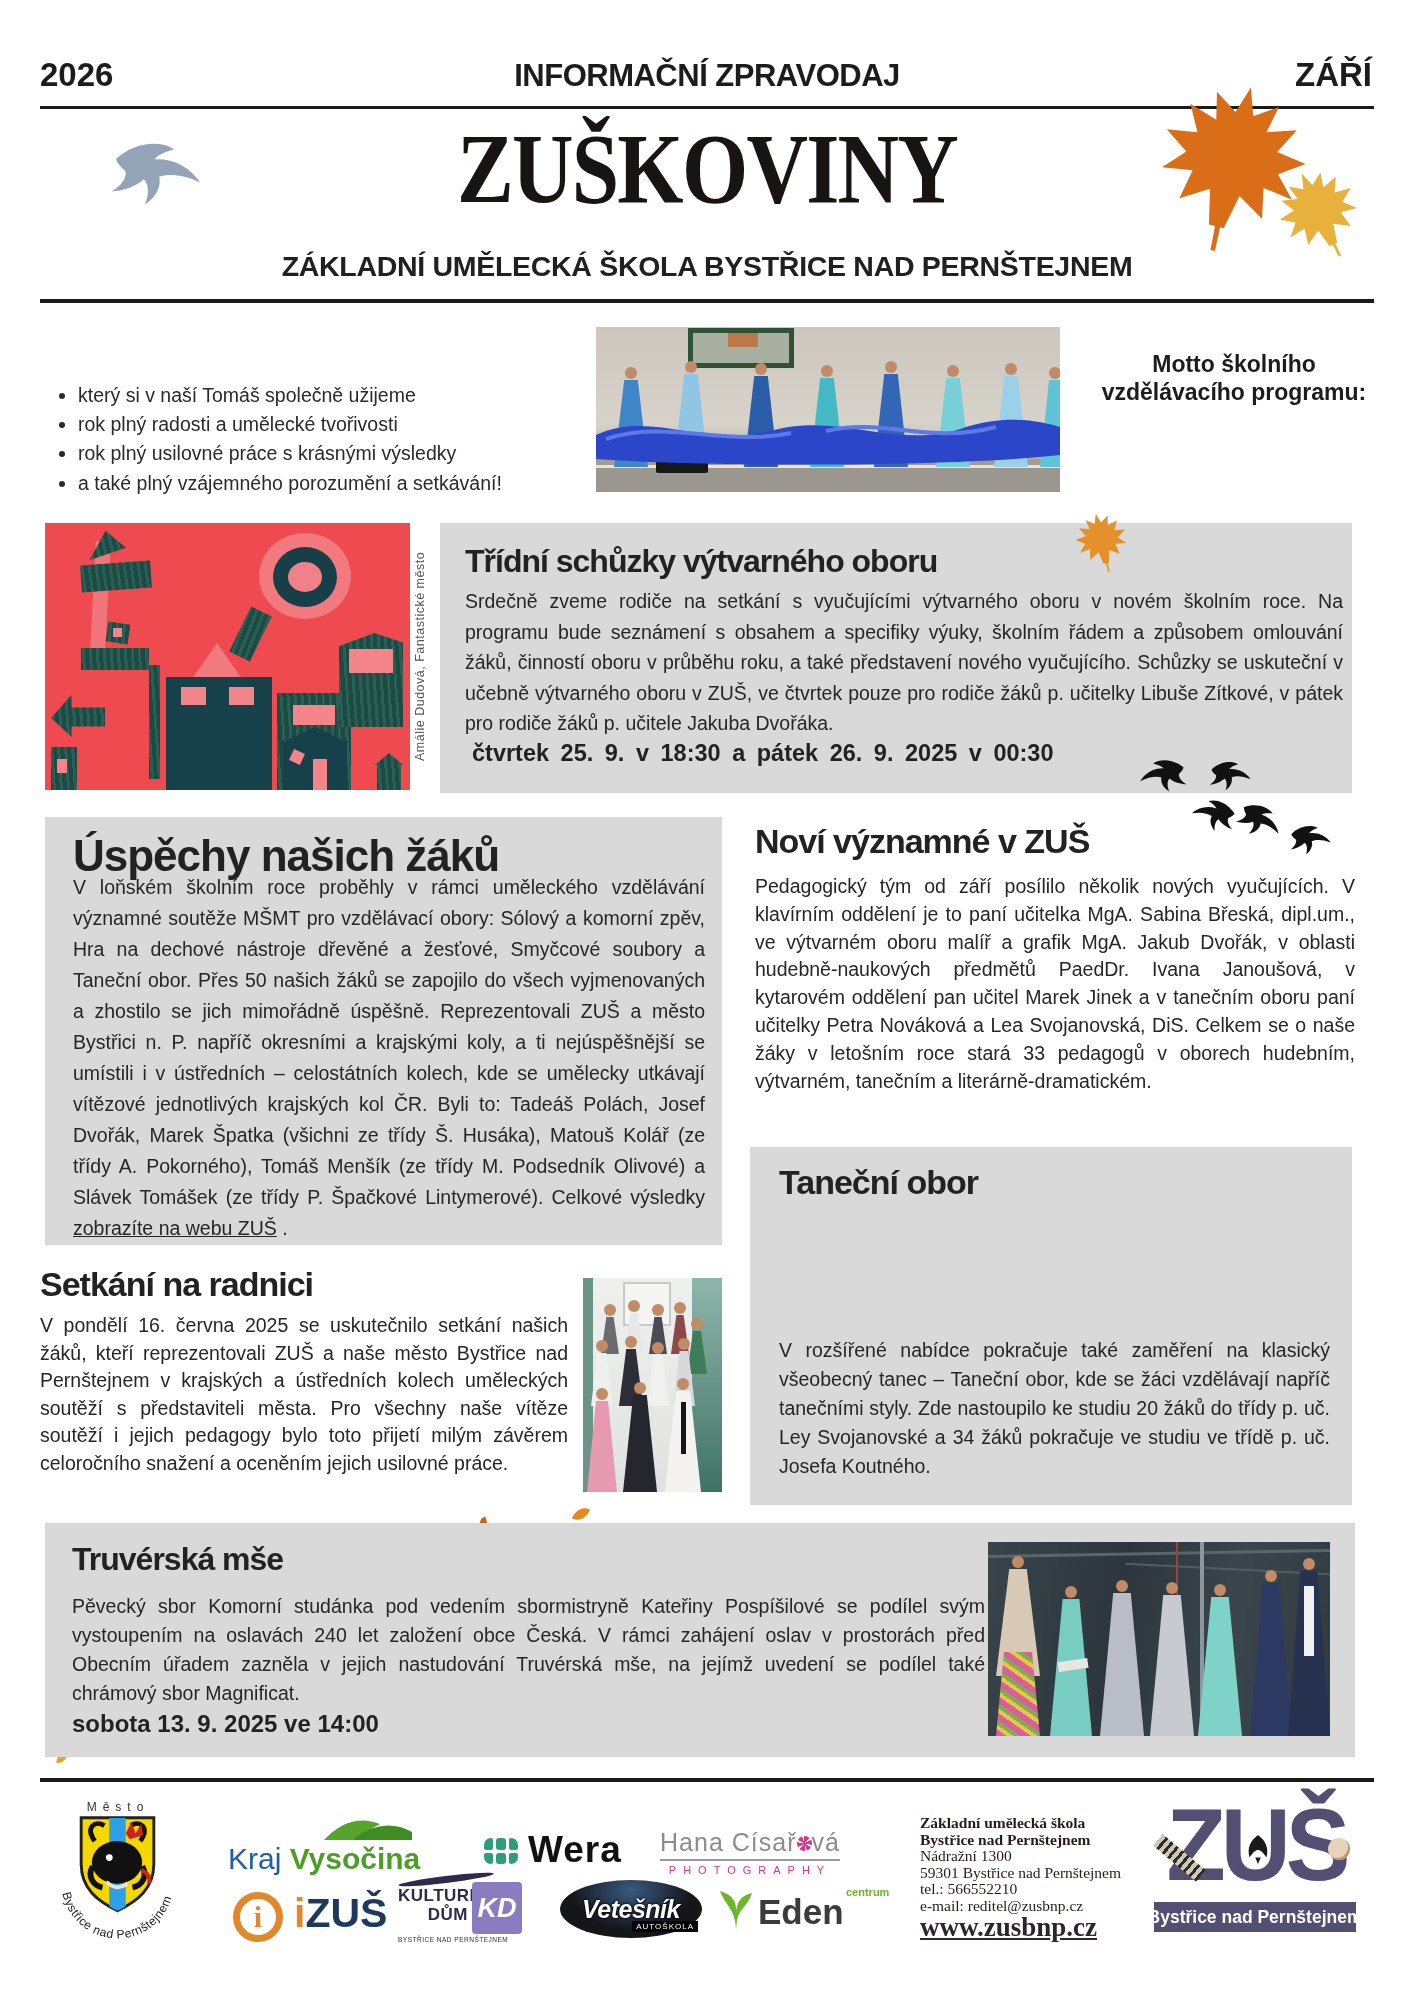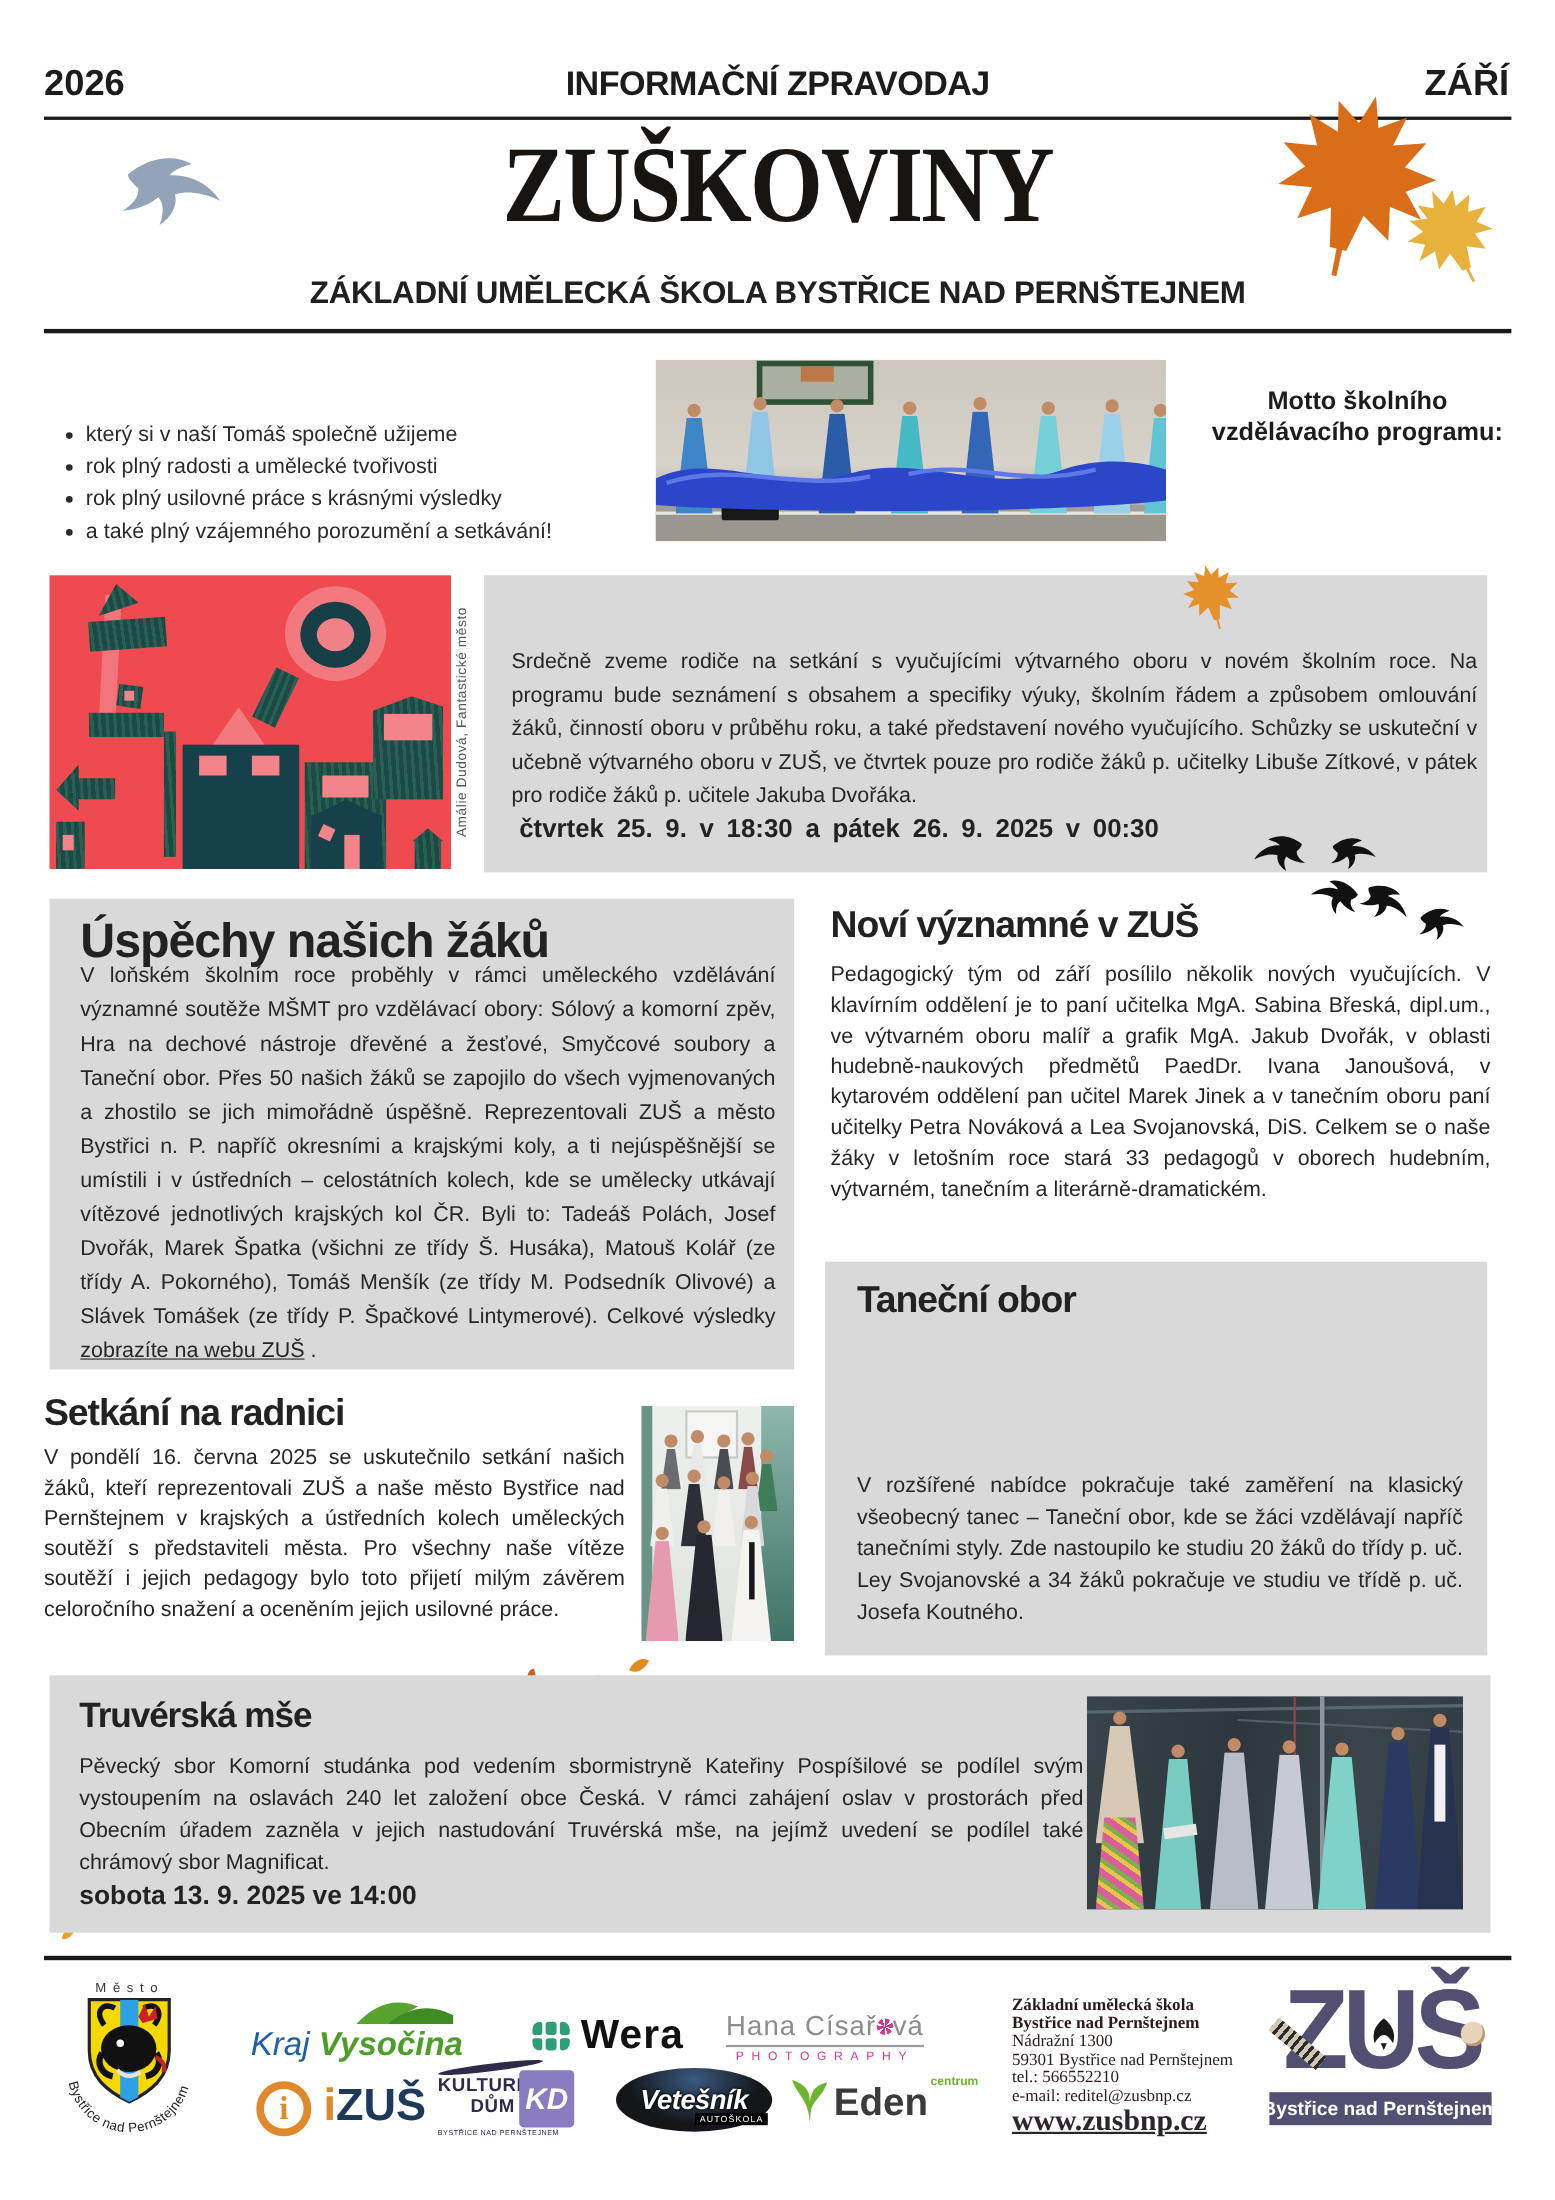--- a/index.html
+++ b/index.html
@@ -44,21 +44,21 @@
   .pkw{background:#f3848a;}
   .art-caption{position:absolute;left:413px;top:523px;height:267px;width:16px;
                writing-mode:vertical-rl;transform:rotate(180deg);font-size:12.5px;color:#555;
                letter-spacing:0.5px;text-align:center;}
   
   .date-line{position:absolute;font-weight:bold;color:#222;}
   .inline-link{text-decoration:underline;color:inherit;cursor:pointer;}
   
   .mesto-top{position:absolute;left:58px;top:1800px;width:120px;text-align:center;
              font-size:12px;letter-spacing:6px;color:#333;}
-  .kraj-text{position:absolute;left:228px;top:1842px;font-size:30px;white-space:nowrap;font-style:italic;}
+  .kraj-text{position:absolute;left:228px;top:1842px;font-size:30px;white-space:nowrap;}
   .kraj-text .k1{color:#1f5fa8;}
   .kraj-text .k2{color:#4d9e28;font-weight:bold;}
   .izus-circle{position:absolute;left:233px;top:1892px;width:36px;height:36px;border:7px solid #e0882c;
                border-radius:50%;text-align:center;font-family:"Liberation Serif",serif;
                font-weight:bold;font-size:30px;color:#e0882c;line-height:36px;}
   .izus-text{position:absolute;left:294px;top:1890px;font-size:41px;font-weight:bold;white-space:nowrap;}
   .izus-text .i1{color:#e0882c;}
   .izus-text .i2{color:#1d3a5c;}
   .wera-text{position:absolute;left:528px;top:1829px;font-size:37px;font-weight:900;
              letter-spacing:1px;color:#111;}
@@ -202,20 +202,21 @@
     <div class="abs pkw" style="left:246px;top:228px;width:12px;height:12px;transform:rotate(25deg);"></div>
     <div class="abs grn" style="left:6px;top:172px;width:54px;height:42px;clip-path:polygon(0 55%,38% 0,38% 30%,100% 30%,100% 75%,38% 75%,38% 100%);"></div>
     <div class="abs grn" style="left:6px;top:224px;width:26px;height:43px;"></div>
     <div class="abs pkw" style="left:12px;top:236px;width:10px;height:14px;"></div>
     <div class="abs grn" style="left:332px;top:240px;width:24px;height:27px;"></div>
     <div class="abs grn" style="left:330px;top:230px;width:28px;height:12px;clip-path:polygon(0 100%,50% 0,100% 100%);"></div>
   </div>
   <div class="art-caption">Amálie Dudová,  Fantastické město</div>
 
   <div class="box" style="left:440px;top:523px;width:912px;height:270px;"></div>
+  <h2 class="abs" style="left:465px;top:543px;font-size:32px;">Třídní schůzky výtvarného oboru</h2>
   <p class="body-text" style="left:465px;top:586px;width:878px;font-size:19.5px;line-height:30.6px;margin:0;">Srdečně zveme rodiče na setkání s vyučujícími výtvarného oboru v novém školním roce.  Na programu bude seznámení s obsahem a specifiky výuky, školním řádem a způsobem omlouvání žáků, činností oboru v průběhu roku, a také představení nového vyučujícího. Schůzky se uskuteční v učebně výtvarného oboru v ZUŠ, ve čtvrtek pouze pro rodiče žáků p. učitelky Libuše Zítkové, v pátek pro rodiče žáků p. učitele Jakuba Dvořáka.</p>
   <div class="date-line" style="left:472px;top:740px;font-size:23.5px;word-spacing:5px;">čtvrtek  25. 9.  v 18:30  a  pátek 26. 9. 2025  v 00:30</div>
   <svg class="abs" style="left:1068px;top:512px;width:68px;height:62px;color:#e4912c;transform:rotate(-12deg);">
       <use href="#mapleleaf"></use>
     </svg>
   <svg class="abs" style="left:1138px;top:755px;width:48px;height:40px;color:#111;transform:scaleX(-1) rotate(10deg);">
       <use href="#swallow"></use>
     </svg>
   <svg class="abs" style="left:1205px;top:758px;width:52px;height:34px;color:#111;transform:rotate(6deg);">
       <use href="#swallow"></use>

